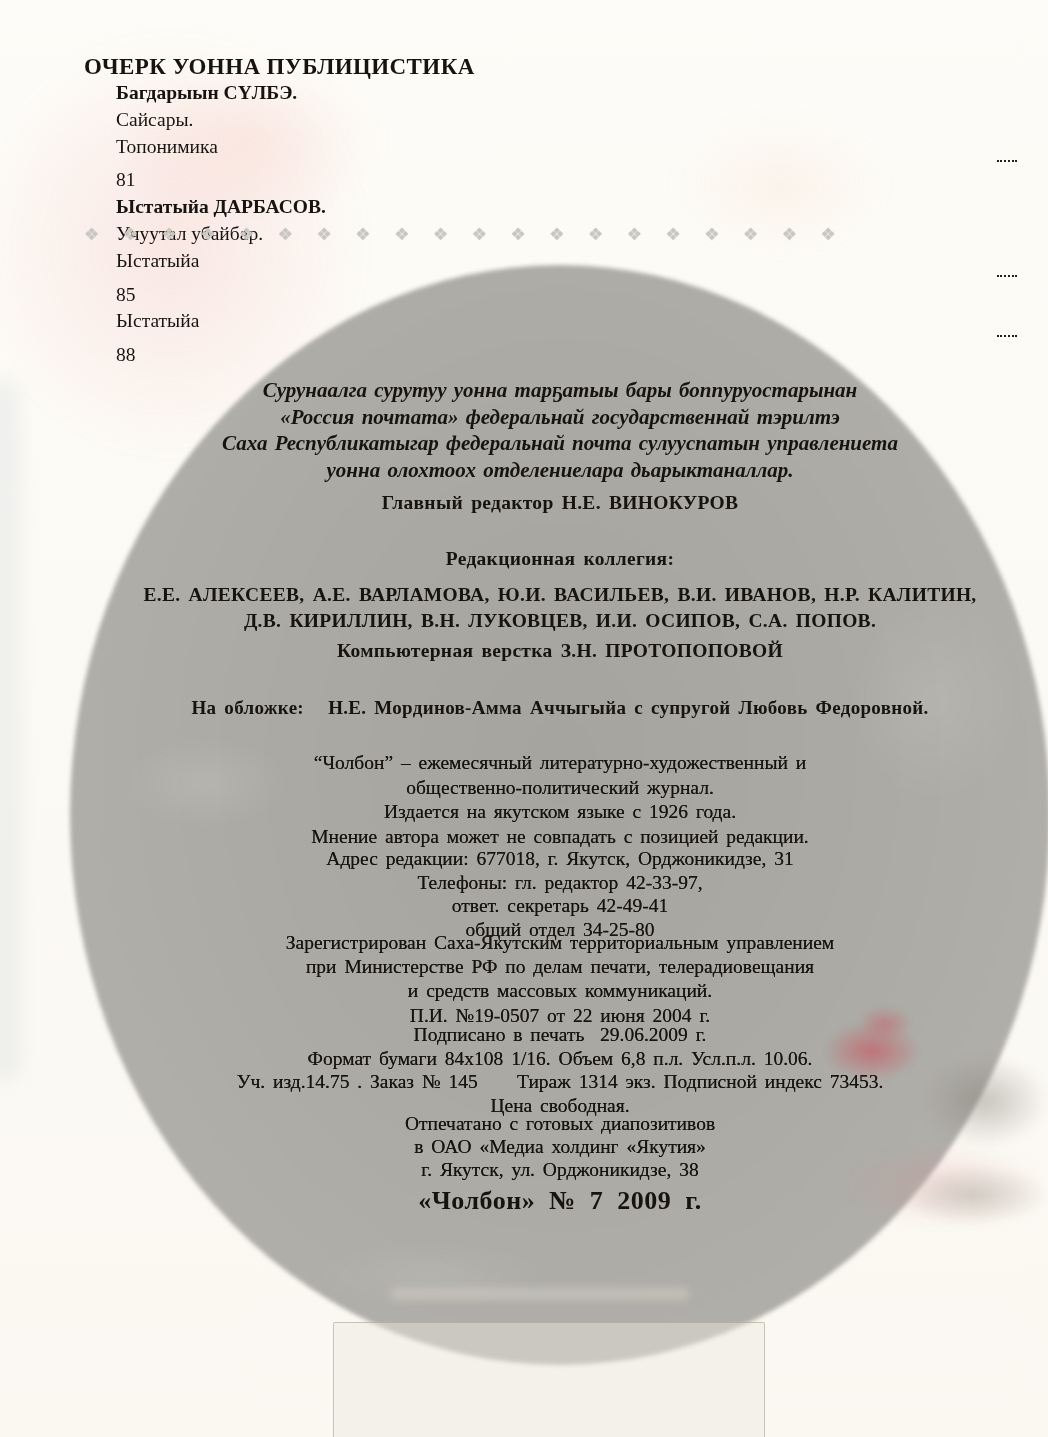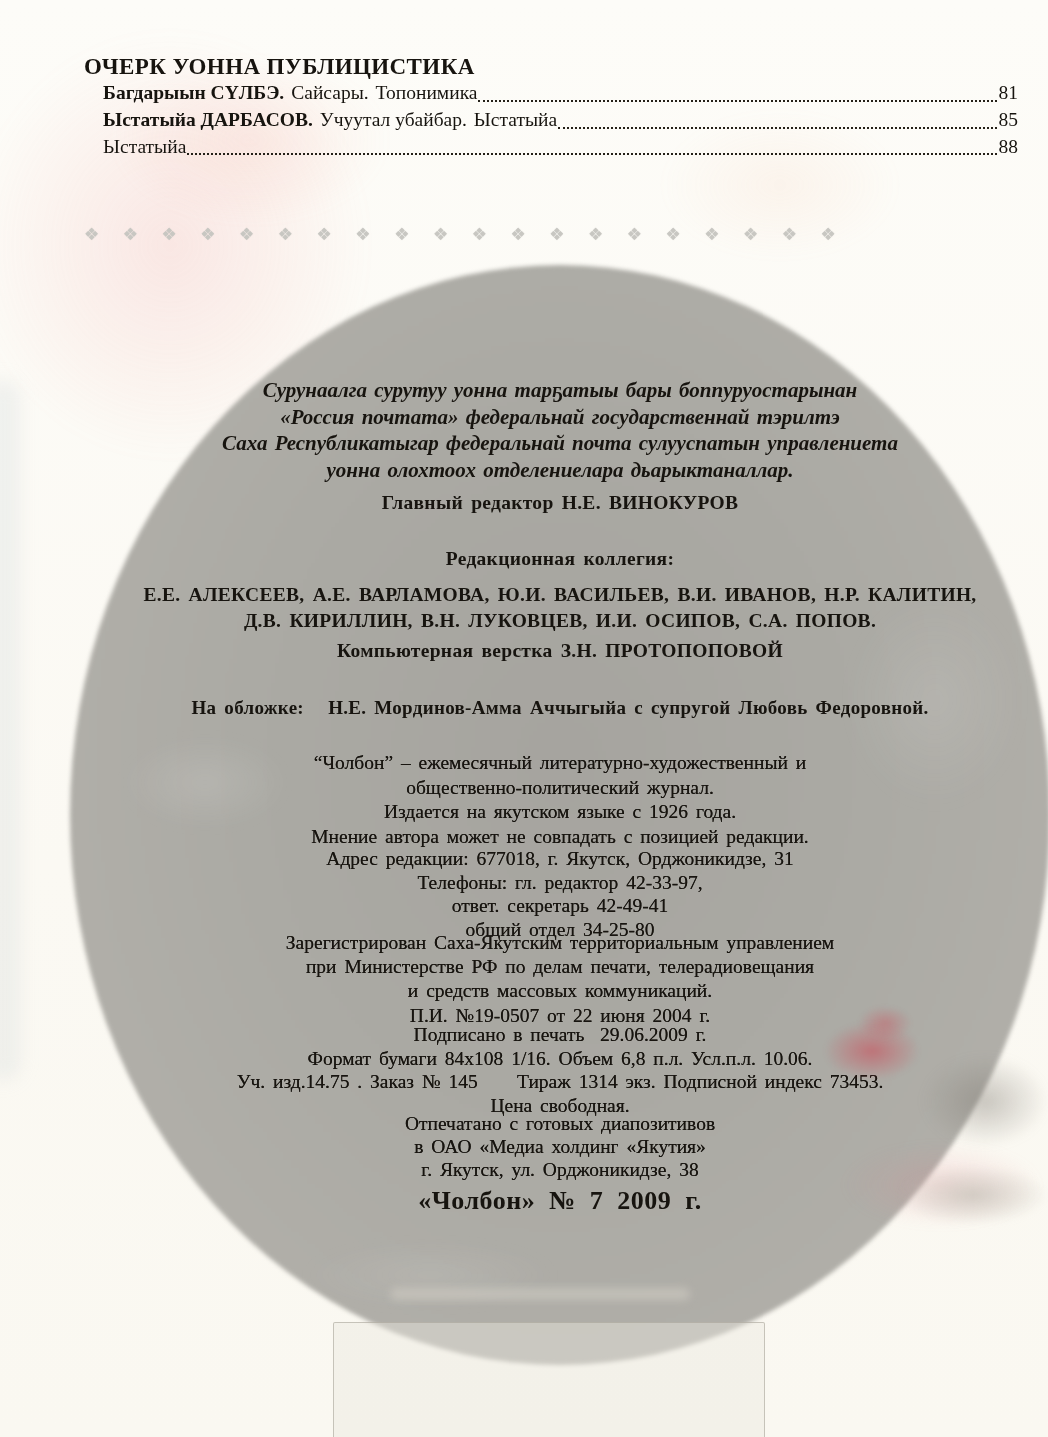--- a/index.html
+++ b/index.html
@@ -29,26 +29,26 @@
   .st-bottom-line{left:390px;top:1288px;width:300px;height:12px;background:rgba(212,208,198,0.55);filter:blur(4px);border-radius:6px;}
 
   
   .toc-title{
     position:absolute;left:84px;top:46px;
     font-size:23px;font-weight:700;letter-spacing:0.4px;
     white-space:pre;
     margin-top:8px;
   }
   .toc-rows{position:absolute;left:103px;top:80px;width:915px;}
-  .toc-row{display:flex;align-items:baseline;font-size:19.5px;line-height:26.8px;white-space:pre;}
+  .toc-row{display:flex;align-items:baseline;font-size:19.5px;line-height:26.8px;white-space:pre;flex-direction:column;}
   .toc-author{font-weight:700;margin-right:7px;}
   .toc-item-title{margin-right:7px;}
   .toc-genre{}
   .toc-leader{flex:1 1 auto;border-bottom:2.6px dotted #242018;align-self:flex-end;margin:0 1px 5px 1px;min-width:20px;}
-  .toc-page{margin-left:1px;}
+  .toc-page{margin-left:13px;}
 
   
   .ornament-row{
     position:absolute;left:84px;top:224px;width:752px;
     display:flex;justify-content:space-between;
     font-family:"DejaVu Sans", sans-serif;
     font-size:17px;color:#c8c7c2;
     text-shadow:0 0 1px rgba(190,190,185,0.7);
   }
 

